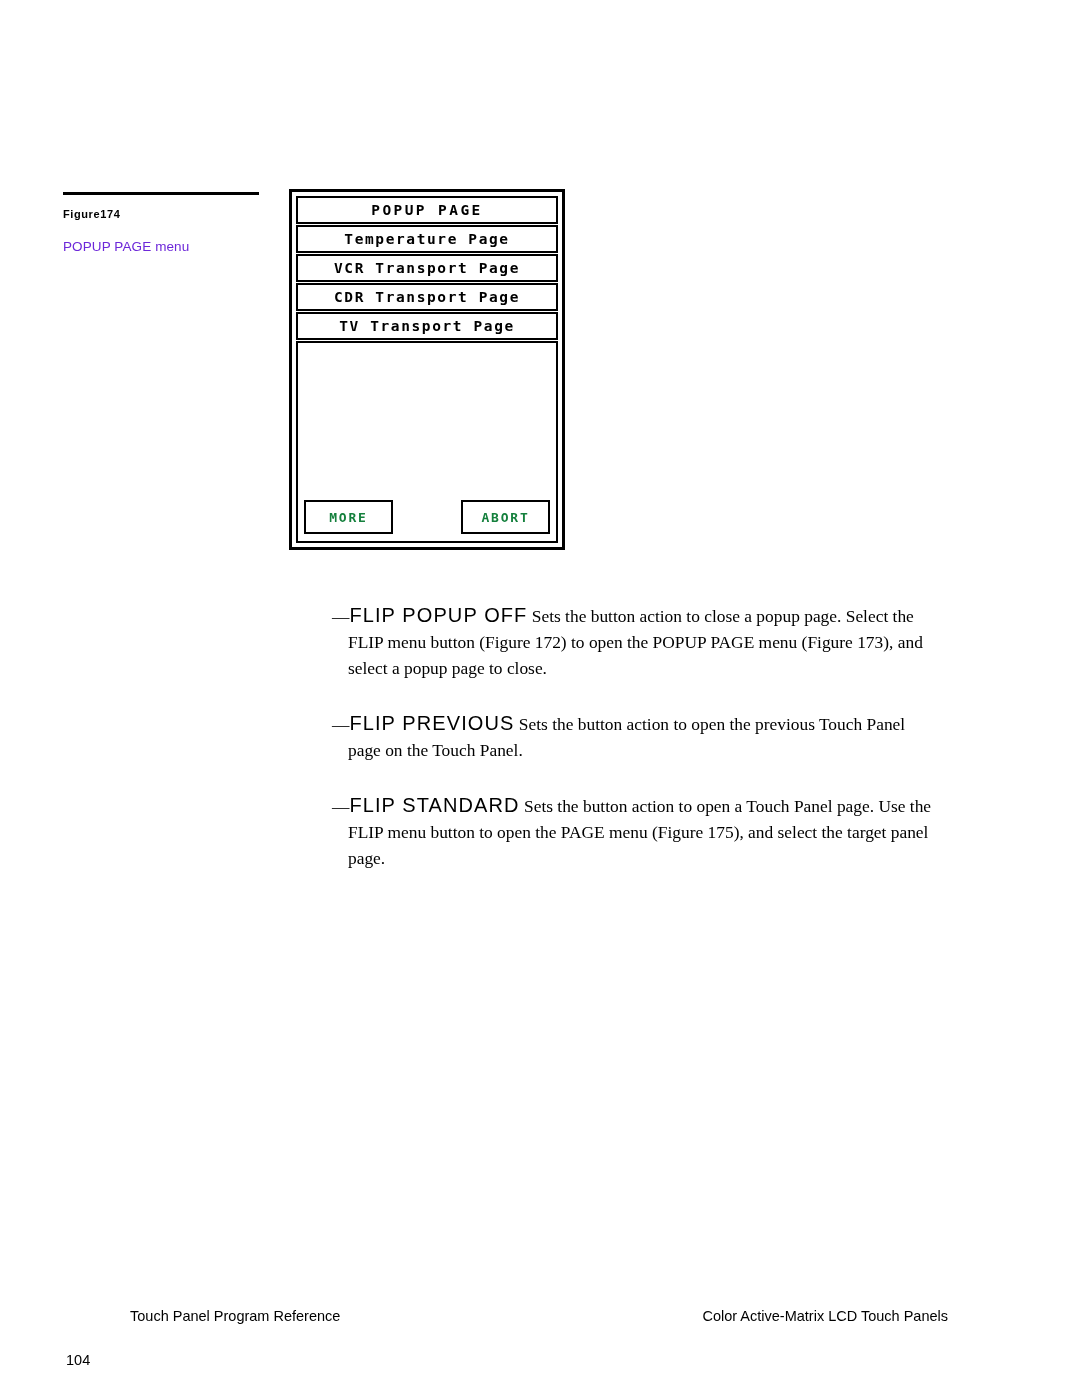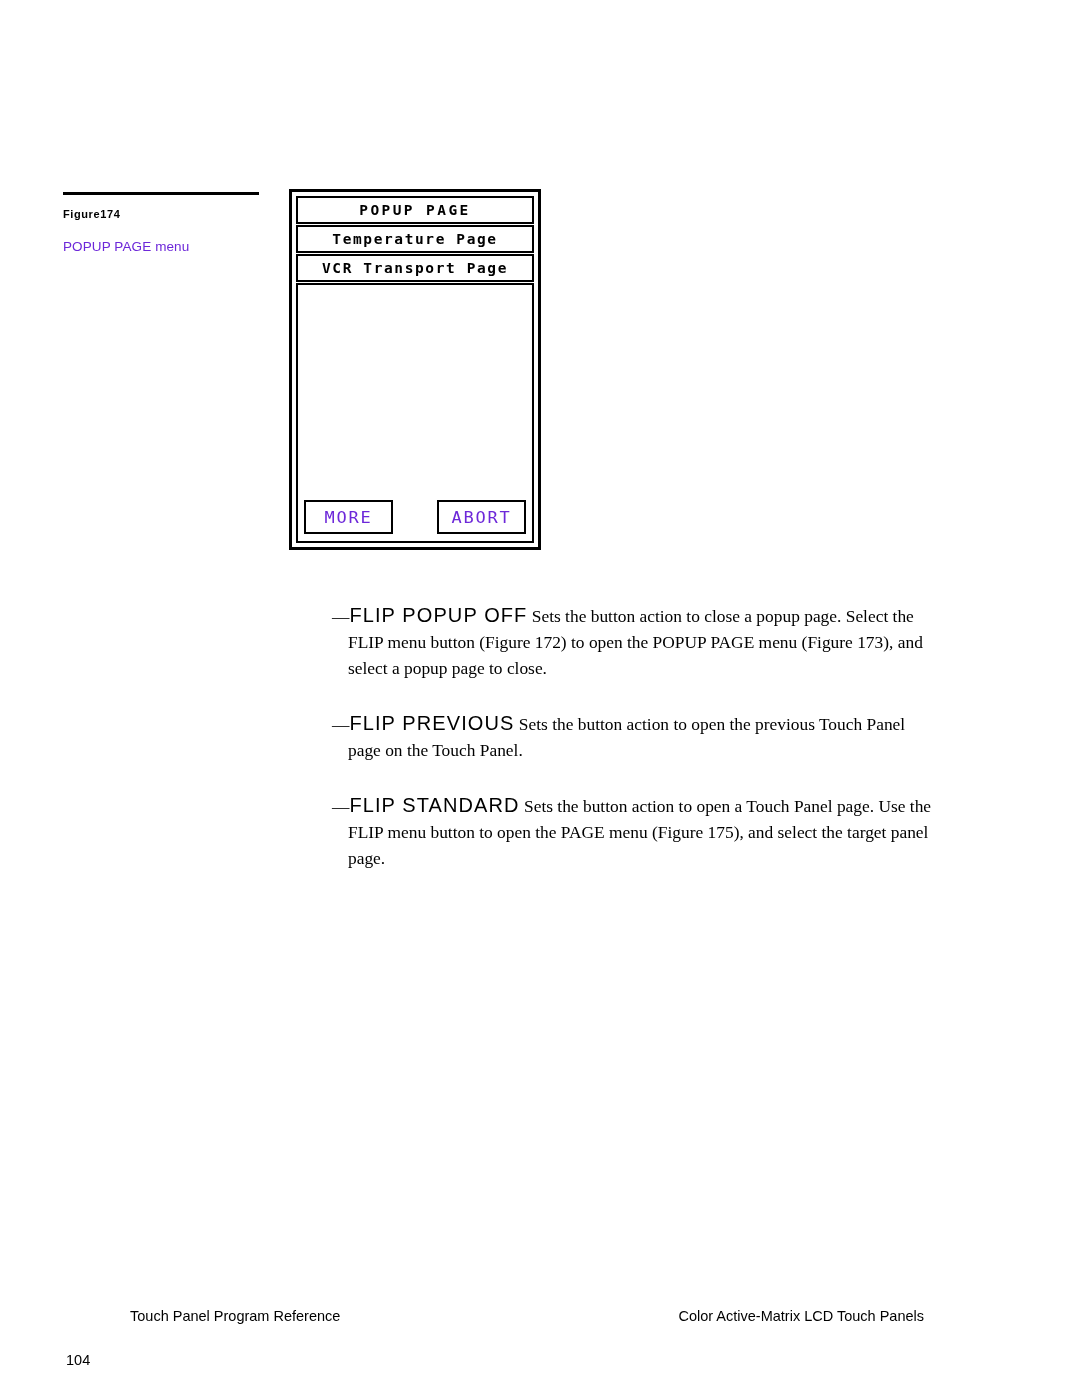--- a/index.html
+++ b/index.html
@@ -44,21 +44,21 @@
     letter-spacing: 0.1px;
     margin-top: 16px;
     color: #6d28d9;
   }
 
   
   #touch-panel {
     position: absolute;
     left: 289px;
     top: 189px;
-    width: 252px;
+    width: 276px;
     height: 361px;
     border: 3px solid #000;
     background: #ffffff;
     box-sizing: border-box;
     padding: 4px;
     display: flex;
     flex-direction: column;
   }
   .panel-row {
     border: 2px solid #000;
@@ -103,24 +103,24 @@
     box-sizing: border-box;
     width: 89px;
     height: 34px;
     display: flex;
     align-items: center;
     justify-content: center;
     background: #fff;
   }
   .panel-btn span {
     font-family: "DejaVu Sans Mono", "Liberation Mono", monospace;
-    font-size: 17px;
-    font-weight: normal;
+    font-size: 13px;
+    font-weight: bold;
     letter-spacing: 1.8px;
-    color: #6d28d9;
+    color: #15803d;
     transform: scaleY(0.96);
   }
 
   
   #body-text {
     position: absolute;
     left: 332px;
     top: 602px;
     width: 600px;
   }
@@ -163,21 +163,21 @@
   #footer-left-title {
     position: absolute;
     left: 130px;
     top: 0;
     font-family: Liberation Sans, sans-serif;
     font-size: 14.5px;
     color: #000;
   }
   #footer-right-title {
     position: absolute;
-    right: 156px;
+    right: 132px;
     top: 0;
     font-family: "Liberation Sans", sans-serif;
     font-size: 14.5px;
     color: #000;
     white-space: nowrap;
   }
 </style>
 </head>
 <body>
 
@@ -194,21 +194,27 @@
   </div>
 
   <div class="panel-row">
     <span>Temperature Page</span>
   </div>
 
   <div class="panel-row">
     <span>VCR Transport Page</span>
   </div>
 
-
+  <div class="panel-row">
+    <span>CDR Transport Page</span>
+  </div>
+
+  <div class="panel-row">
+    <span>TV Transport Page</span>
+  </div>
 
   <div id="panel-blank-area">
     <div id="panel-footer-buttons">
       <div class="panel-btn">
         <span>MORE</span>
       </div>
       <div class="panel-btn">
         <span>ABORT</span>
       </div>
     </div>

